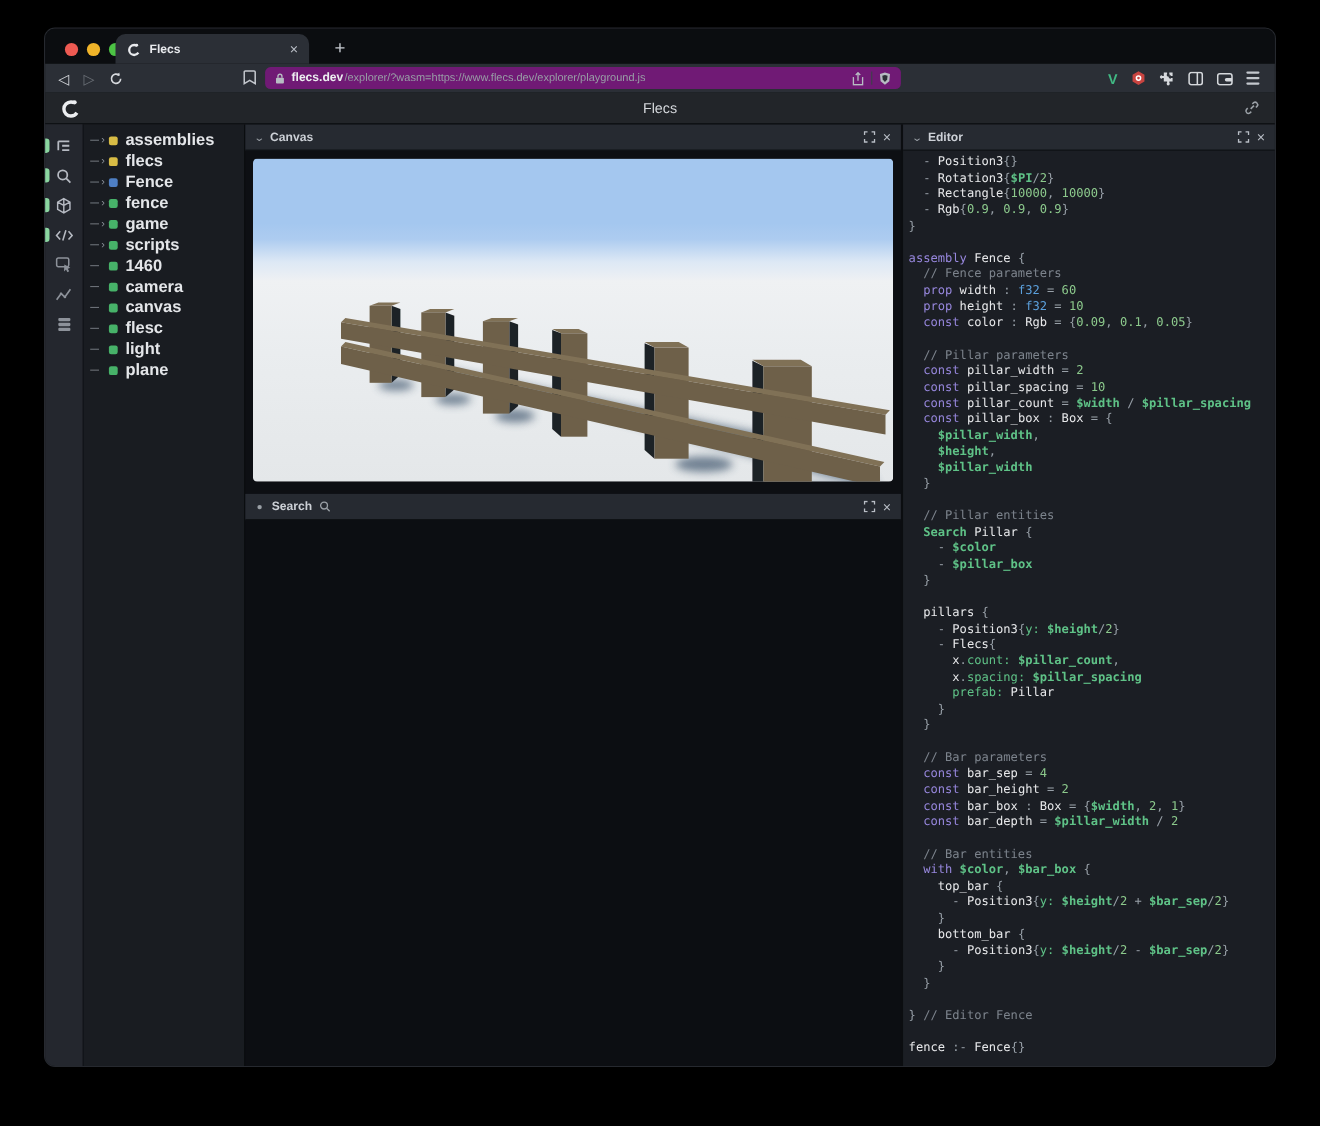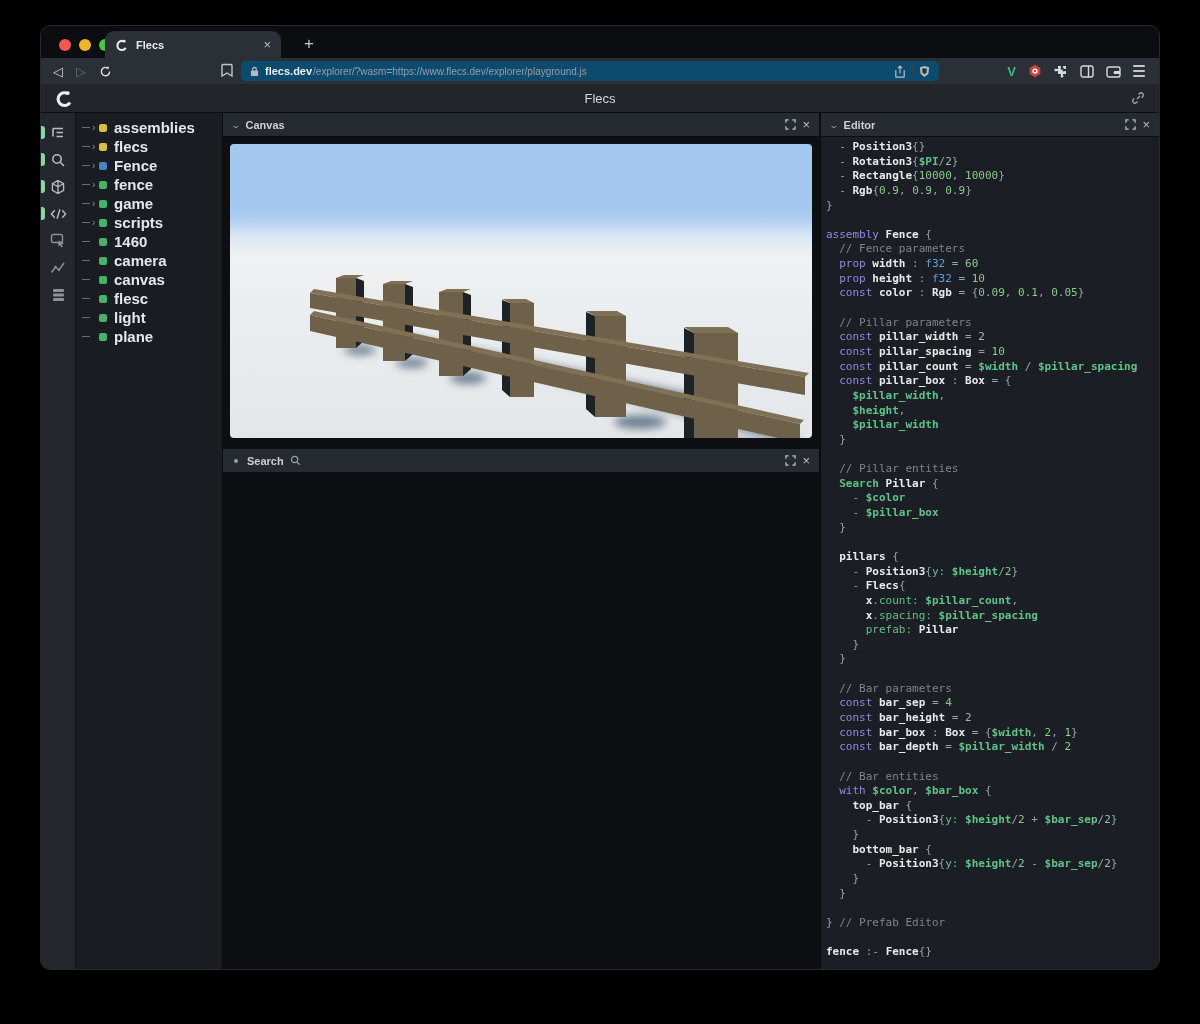--- a/index.html
+++ b/index.html
@@ -14,21 +14,21 @@
   .tab-title { font-size:11px; font-weight:bold; color:#e8eaed; flex:1; }
   .tab-close { color:#b9bec6; font-size:13px; line-height:1; cursor:default; }
   .newtab { position:absolute; left:256px; top:6px; width:24px; height:24px; color:#c3c7cd; font-size:17px; text-align:center; line-height:23px; }
 
   
   .toolbar { position:relative; height:26px; background:#2b2f36; }
   .navicons { position:absolute; left:12px; top:0; height:26px; display:flex; align-items:center; gap:13px; }
   .navico { font-size:13px; color:#d6d9dd; line-height:1; }
   .navico.dim { color:#6b7077; }
   .bookmark { position:absolute; left:180px; top:5px; }
-  .urlbar { position:absolute; left:200px; top:3px; width:698px; height:20px; background:#0c4a6e; border-radius:5px; display:flex; align-items:center; padding:0 9px; gap:6px; }
+  .urlbar { position:absolute; left:200px; top:3px; width:578px; height:20px; background:#701a75; border-radius:5px; display:flex; align-items:center; padding:0 9px; gap:6px; }
   .urlbar .domain { font-size:11px; font-weight:bold; color:#eceef0; }
   .urlbar .path { font-size:10px; color:#989ea6; margin-left:-5px; white-space:nowrap; overflow:hidden; flex:1; }
   .sep { width:1px; height:12px; background:#3c4149; }
   .righticons { position:absolute; right:14px; top:0; height:26px; display:flex; align-items:center; gap:12px; }
   .vlogo { color:#41b883; font-weight:bold; font-size:13px; }
   .hamburger { display:flex; flex-direction:column; gap:3px; }
   .hamburger i { display:block; width:12px; height:2px; background:#c3c7cd; border-radius:1px; }
 
   
   .appheader { position:relative; height:29px; background:#222529; border-bottom:1px solid #0b0d10; }
@@ -58,21 +58,21 @@
   .phead .ptitle { font-size:11px; font-weight:bold; color:#ccd0d6; }
   .phead .spacer { flex:1; }
   .phead .pclose { color:#b9bec6; font-size:13px; line-height:1; }
 
   .canvasbody { height:312px; position:relative; flex:none; }
   .viewport { position:absolute; left:7px; top:7px; width:582px; height:294px; border-radius:4px; overflow:hidden; }
   .searchbody { flex:1; background:#0c0e12; }
 
   .code { flex:1; overflow:hidden; padding:3px 0 0 5px; }
   .cl { white-space:pre; font-family:"DejaVu Sans Mono", monospace; font-size:11px; line-height:14.64px; color:#98a0a8; }
-  .kw { color:#9787dd; } .ty { color:#5ca0dc; } .id { color:#e8e9eb; font-weight:bold; }
+  .kw { color:#9787dd; } .ty { color:#5ca0dc; } .id { color:#e8e9eb; font-weight:normal; }
   .nu { color:#8cc98c; } .vr { color:#5fc287;font-weight:bold; } .ky { color:#5fc287; }
   .cm { color:#7d848d; } .pn { color:#98a0a8; }
 
   svg.ico { display:block; }
 </style>
 </head>
 <body>
 
 <div class="window">
 
@@ -465,19 +465,19 @@
           <div class="cl"><span class="cm">  // Bar entities</span></div>
           <div class="cl"><span class="kw">  with </span><span class="vr">$color</span><span class="pn">, </span><span class="vr">$bar_box</span><span class="pn"> {</span></div>
           <div class="cl"><span class="id">    top_bar</span><span class="pn"> {</span></div>
           <div class="cl"><span class="pn">      - </span><span class="id">Position3</span><span class="pn">{</span><span class="ky">y: </span><span class="vr">$height</span><span class="pn">/</span><span class="nu">2</span><span class="pn"> + </span><span class="vr">$bar_sep</span><span class="pn">/</span><span class="nu">2</span><span class="pn">}</span></div>
           <div class="cl"><span class="pn">    }</span></div>
           <div class="cl"><span class="id">    bottom_bar</span><span class="pn"> {</span></div>
           <div class="cl"><span class="pn">      - </span><span class="id">Position3</span><span class="pn">{</span><span class="ky">y: </span><span class="vr">$height</span><span class="pn">/</span><span class="nu">2</span><span class="pn"> - </span><span class="vr">$bar_sep</span><span class="pn">/</span><span class="nu">2</span><span class="pn">}</span></div>
           <div class="cl"><span class="pn">    }</span></div>
           <div class="cl"><span class="pn">  }</span></div>
           <div class="cl">&nbsp;</div>
-          <div class="cl"><span class="pn">} </span><span class="cm">// Prefab Editor</span></div>
+          <div class="cl"><span class="pn">} </span><span class="cm">// Editor Fence</span></div>
           <div class="cl">&nbsp;</div>
           <div class="cl"><span class="id">fence</span><span class="pn"> :- </span><span class="id">Fence</span><span class="pn">{}</span></div>
         </div>
     </div>
   </div>
 </div>
 
 </body></html>

